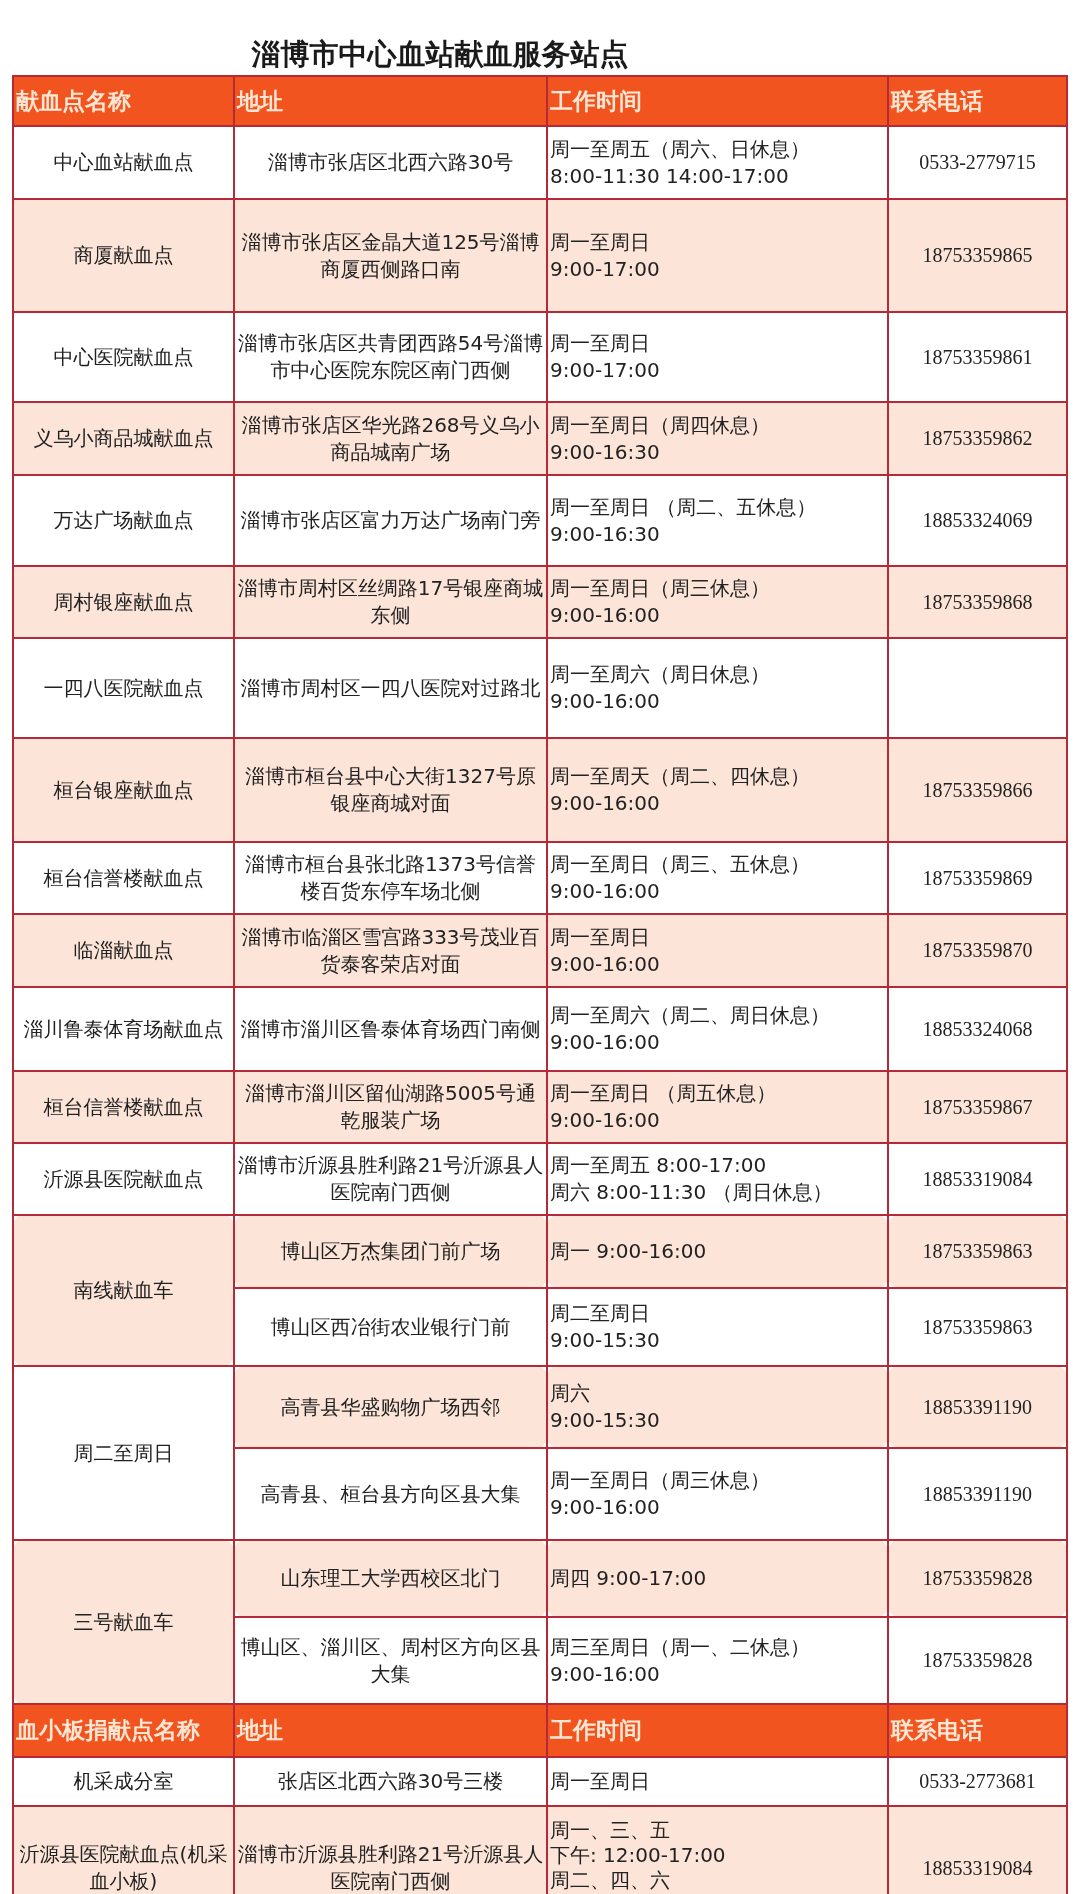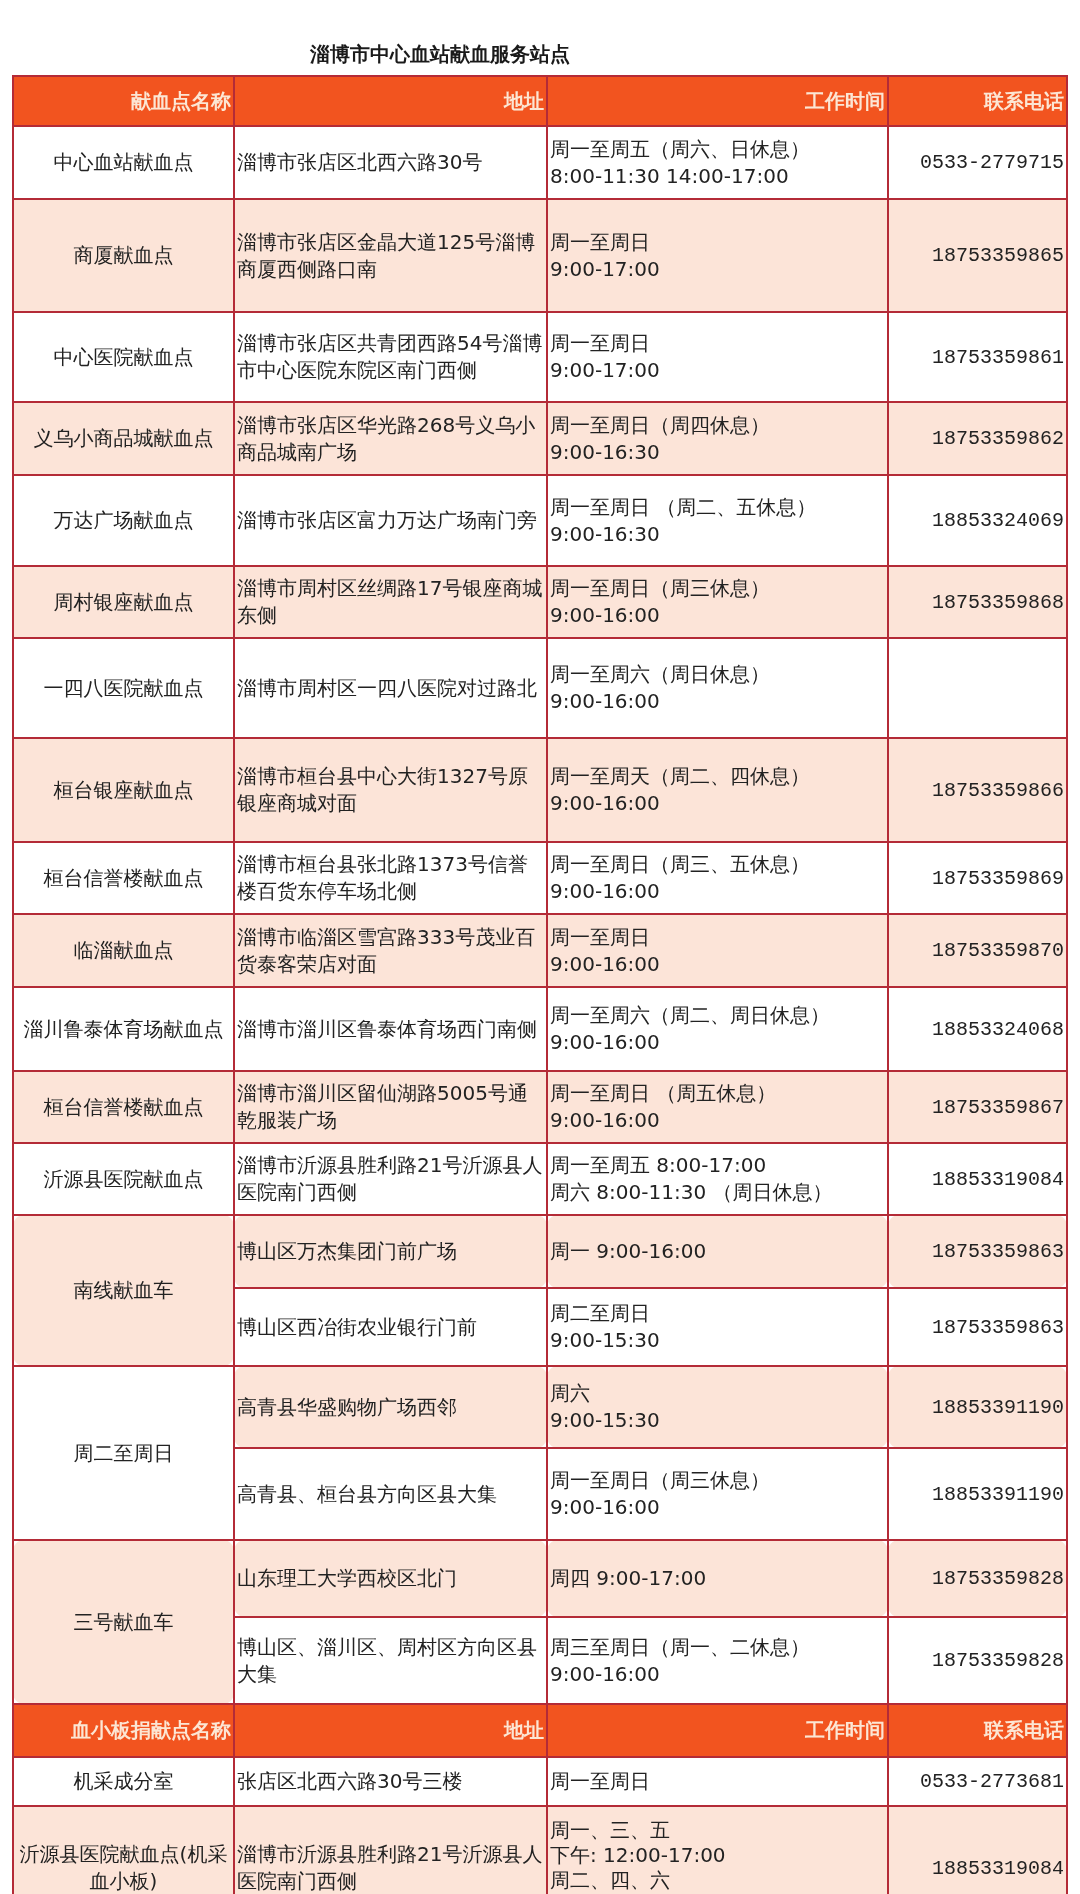--- a/index.html
+++ b/index.html
@@ -14,21 +14,21 @@
     overflow: hidden;
     font-family: "DejaVu Sans", "Liberation Sans", sans-serif;
     color: #222222;
   }
   .title {
     position: absolute;
     left: 0;
     top: 36px;
     width: 880px;
     text-align: center;
-    font-size: 20px;
+    font-size: 29px;
     font-weight: bold;
     color: #1a1a1a;
     letter-spacing: 0px;
     line-height: 36px;
   }
   table.stations {
     position: absolute;
     left: 12px;
     top: 75px;
     width: 1054px;
@@ -40,29 +40,29 @@
     padding: 0 2px;
     vertical-align: middle;
     font-size: 20px;
     line-height: 27px;
     font-weight: normal;
   }
   table.stations th {
     background: #f2541f;
     color: #fce6d4;
     font-weight: bold;
-    text-align: right;
-    font-size: 20px;
+    text-align: left;
+    font-size: 23px;
   }
   td.name { text-align: center; }
-  td.addr { text-align: left; padding-left: 2px; }
+  td.addr { text-align: center; padding-left: 2px; }
   td.time { text-align: left; white-space: pre-line; }
   td.phone {
-    text-align: right;
-    font-family: Liberation Mono, monospace;
+    text-align: center;
+    font-family: Liberation Serif, serif;
     font-size: 20px;
     margin-top: 26px;
   }
   tr.pink td { background: #fce4d8; }
   tr.white td { background: #ffffff; }
   td.pink { background: #fce4d8 !important; border-radius: 11px; }
   td.white { background: #ffffff !important; }
 </style>
 </head>
 <body>

